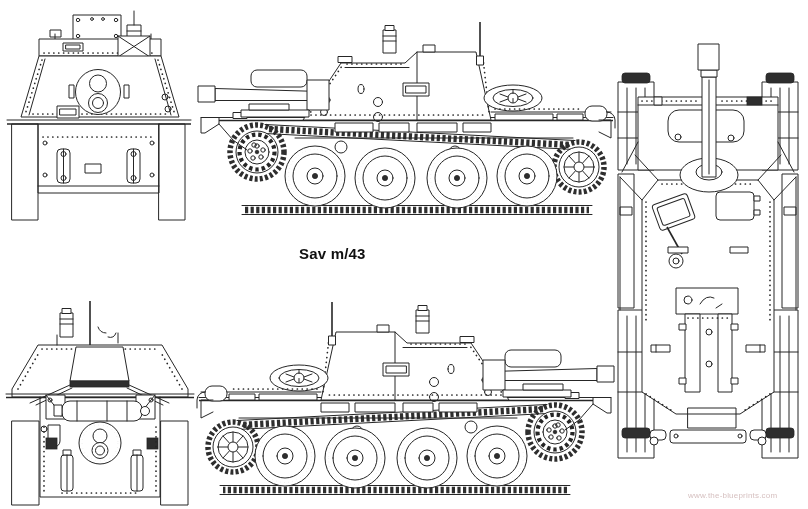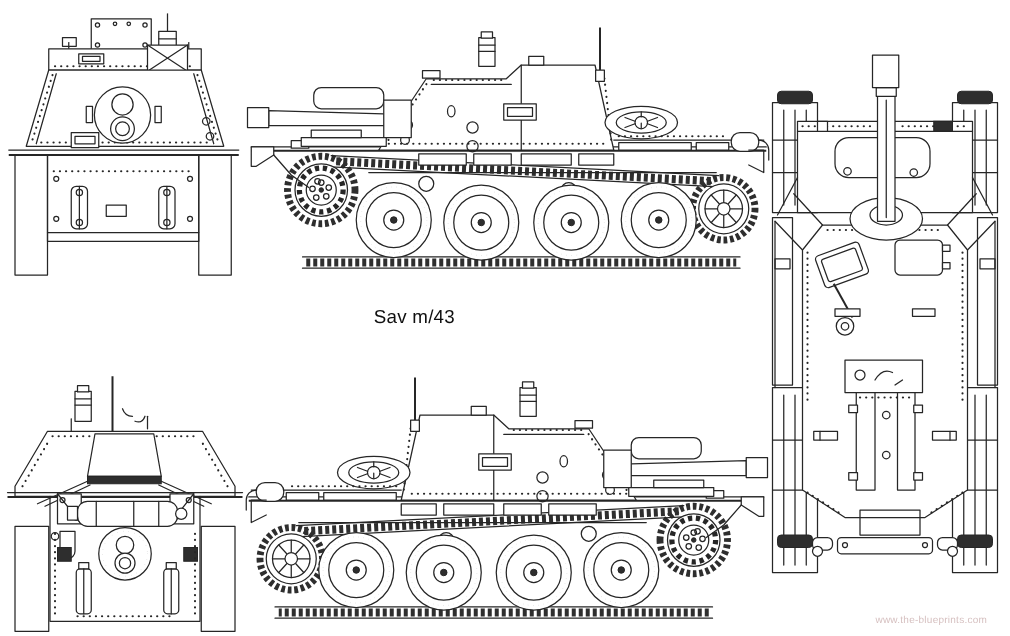--- a/index.html
+++ b/index.html
@@ -17,25 +17,25 @@
   .ln  {fill:none;stroke:var(--line);stroke-width:1;stroke-linejoin:round;stroke-linecap:round;}
   .ln2 {fill:none;stroke:var(--line);stroke-width:1.6;stroke-linejoin:round;}
   .lnf {fill:#ffffff;stroke:var(--line);stroke-width:1;stroke-linejoin:round;}
   .dark{fill:#2e2e2e;stroke:var(--line);stroke-width:.8;}
   .riv {fill:none;stroke:var(--line);stroke-width:1.7;stroke-dasharray:.1 4.8;stroke-linecap:round;}
   .band{fill:none;stroke:#2e2e2e;stroke-width:6.5;stroke-dasharray:3.2 2.4;}
   .wrap{fill:none;stroke:#2e2e2e;stroke-width:5.5;stroke-dasharray:3 2.2;}
   .teeth{fill:none;stroke:var(--line);stroke-width:4.2;stroke-dasharray:3.4 3;}
   .thin{fill:none;stroke:var(--line);stroke-width:.6;}
   #title{
-    position:absolute;left:299px;top:245px;font-size:15px;font-weight:normal;
+    position:absolute;left:299px;top:245px;font-size:15px;font-weight:bold;
     color:#101010;letter-spacing:.2px;
   }
   #watermark{
-    position:absolute;left:688px;top:491px;width:114px;text-align:center;
+    position:absolute;left:688px;top:491px;width:114px;text-align:left;
     font-size:8px;color:var(--wm);letter-spacing:.2px;
   }
 </style>
 </head>
 <body>
 
 <div id="canvas">
 
   <svg class="view" style="left:195px;top:20px" width="422" height="200" viewBox="0 0 422 200">
     <defs>

